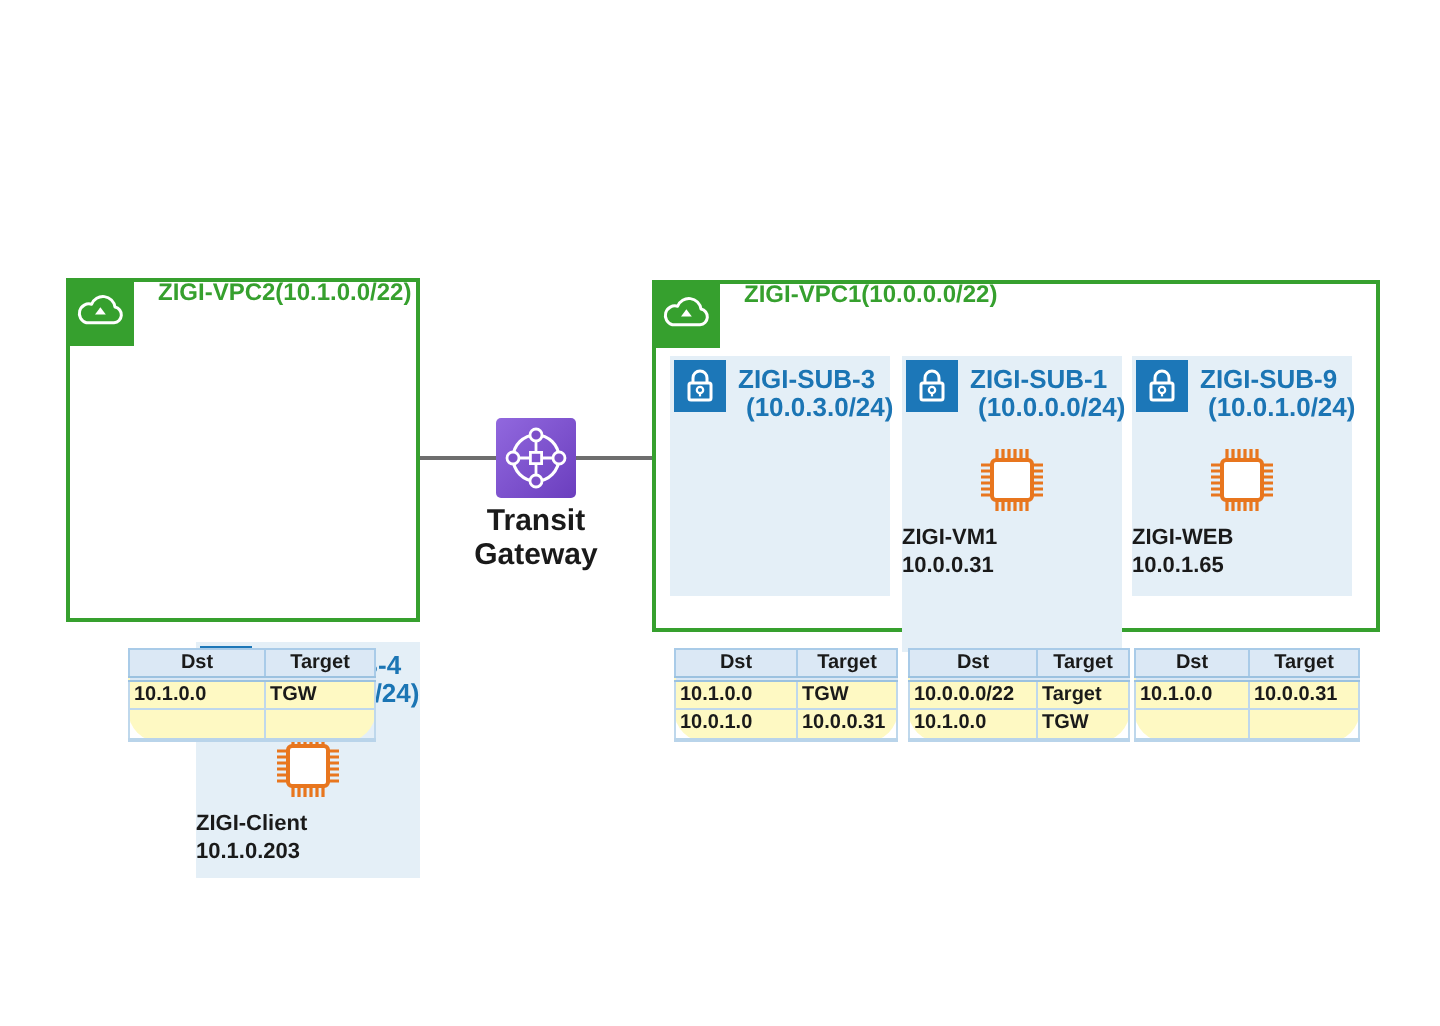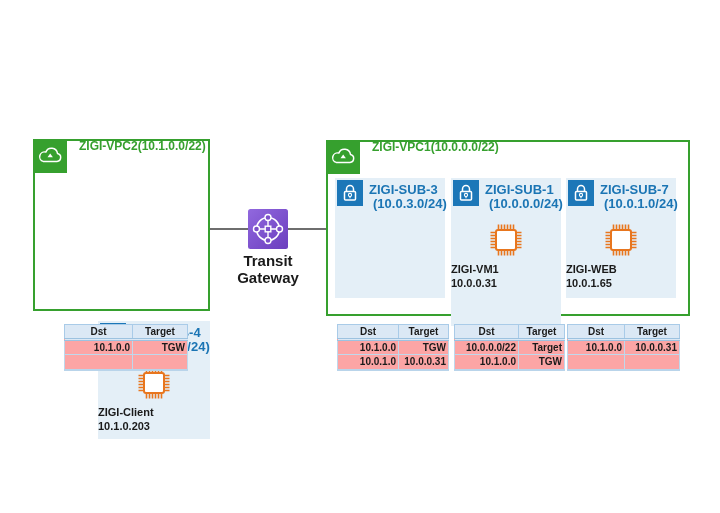--- a/index.html
+++ b/index.html
@@ -24,28 +24,28 @@
   .lock-badge{position:absolute;left:2px;top:2px;width:26px;height:26px;display:block;}
   .sn-label{position:absolute;left:34px;top:5px;color:#1B75B4;font-size:13px;font-weight:700;line-height:14px;white-space:nowrap;}
   .sn-cidr{display:block;padding-left:4px;text-align:right;}
   .chip{position:absolute;left:50%;top:44px;transform:translateX(-50%);width:36px;height:36px;display:block;}
   .inst{position:absolute;left:0;top:84px;width:100%;text-align:left;color:#1a1a1a;font-size:11px;font-weight:700;line-height:14px;}
   
   .connector{position:absolute;left:210px;top:228px;width:116px;height:2px;background:#6E6E6E;z-index:1;}
   .tgw-icon{position:absolute;left:248px;top:209px;width:40px;height:40px;z-index:2;display:block;}
   .tgw-label{position:absolute;left:218px;top:252px;width:100px;text-align:center;color:#1a1a1a;font-size:15px;font-weight:700;}
   
-  table.rt{position:absolute;border-collapse:collapse;table-layout:fixed;background:#fca5a5;}
+  table.rt{position:absolute;border-collapse:collapse;table-layout:fixed;background:#fef9c3;border-radius:16px;}
   table.rt th{
     background:#DBE8F5;border:1px solid #A9CBE8;border-bottom:3px double #9CC2E0;
     height:15px;padding:0 2px;font-size:10px;font-weight:700;color:#1a1a1a;text-align:center;
   }
   table.rt td{
     border:1px solid #BFD8EC;height:15px;padding:0 2px;
-    font-size:10px;font-weight:700;color:#1a1a1a;text-align:right;white-space:nowrap;
+    font-size:10px;font-weight:700;color:#1a1a1a;text-align:left;white-space:nowrap;
   }
   table.rt{border:1px solid #A9CBE8;border-bottom:2px solid #B9D4EA;}
   .rt1{left:64px;top:324px;}
   .rt2{left:337px;top:324px;}
   .rt3{left:454px;top:324px;}
   .rt4{left:567px;top:324px;}
 </style>
 </head>
 <body>
 
@@ -154,21 +154,21 @@
       <div>ZIGI-VM1</div>
       <div>10.0.0.31</div>
     </div>
   </div>
 
   <div class="subnet sn2">
     <svg class="lock-badge" viewBox="0 0 26 26">
         <use href="#lockIcon"></use>
       </svg>
     <div class="sn-label">
-      <span>ZIGI-SUB-7</span>
+      <span>ZIGI-SUB-9</span>
       <span class="sn-cidr">(10.0.1.0/24)</span>
     </div>
     <svg class="chip" viewBox="0 0 36 36">
         <use href="#chipIcon"></use>
       </svg>
     <div class="inst">
       <div>ZIGI-WEB</div>
       <div>10.0.1.65</div>
     </div>
   </div>

